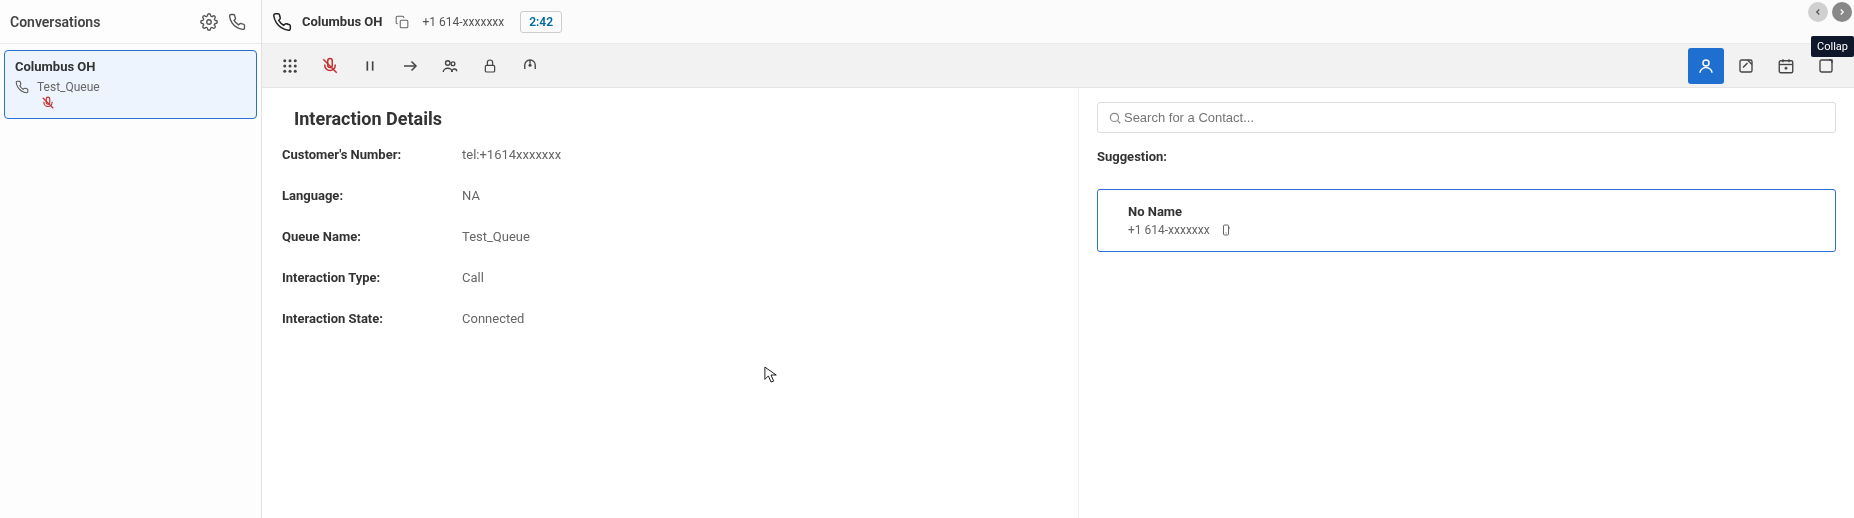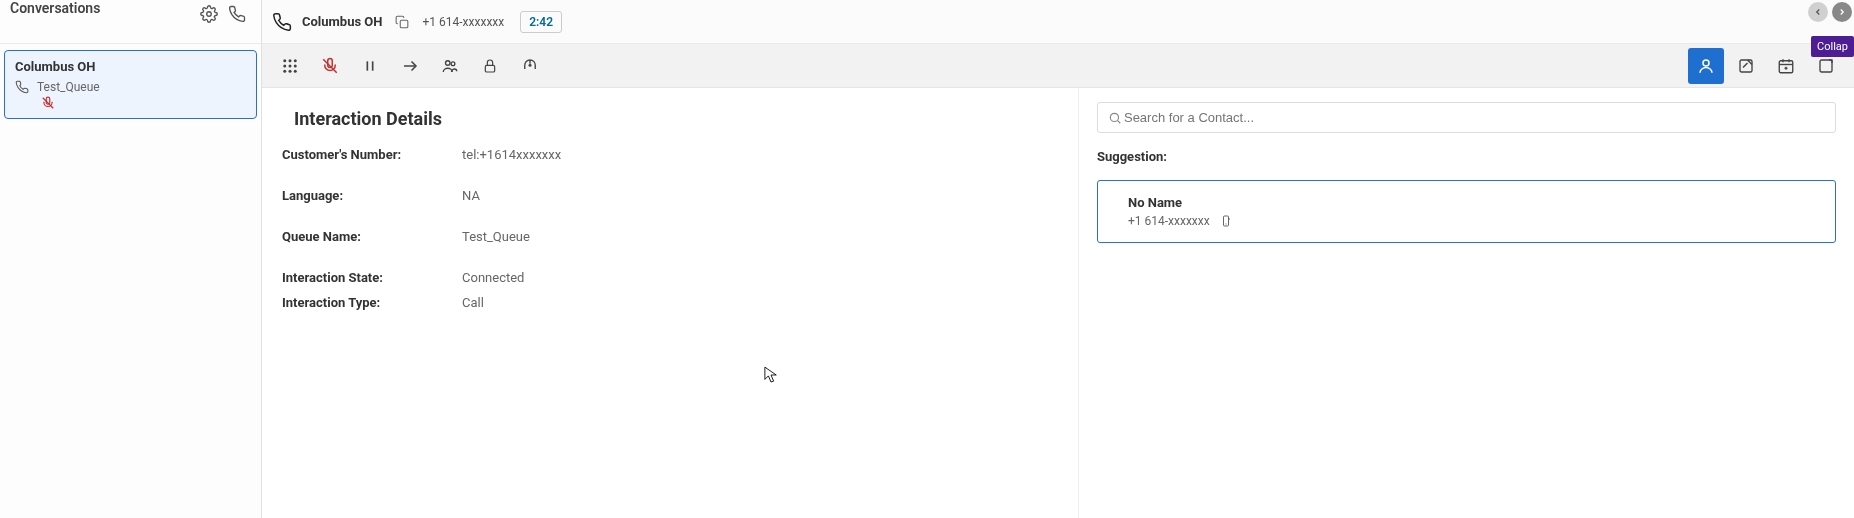--- a/index.html
+++ b/index.html
@@ -22,20 +22,21 @@
   .sidebar {
     width: 262px;
     border-right: 1px solid #e0e0e0;
     background: #fdfdfd;
     display: flex;
     flex-direction: column;
   }
   .sidebar-header {
     height: 44px;
     display: flex;
+    align-items: center;
     padding: 0 10px;
     border-bottom: 1px solid #eaeaea;
   }
   .sidebar-header .title {
     font-weight: 600;
     font-size: 14px;
     color: #444;
     flex: 1;
   }
   .sidebar-header .icon-btn {
@@ -174,21 +175,21 @@
     border: none;
     outline: none;
     flex: 1;
     font-size: 13px;
     color: #333;
     background: transparent;
   }
   .suggestion-label {
     font-weight: 700;
     font-size: 13px;
-    margin-bottom: 16px;
+    margin-bottom: 25px;
   }
   .contact-card {
     border: 1.5px solid #2a6fd6;
     border-radius: 3px;
     padding: 14px 30px;
   }
   .contact-card .name {
     font-weight: 700;
     font-size: 13px;
     margin-bottom: 4px;
@@ -213,21 +214,21 @@
     background: #d0d0d0;
     display:flex; align-items:center; justify-content:center;
     margin: 2px;
     font-size: 11px;
     color: #555;
     cursor: pointer;
   }
   .tooltip-badge {
     position: absolute;
     right: 0; top: 36px;
-    background: #4c1d95;
+    background: #0f172a;
     color: #fff;
     font-size: 11px;
     padding: 4px 6px;
     border-radius: 2px;
     z-index: 6;
   }
   
   svg { display:block; }
   .cursor-arrow {
     position: absolute;
@@ -412,27 +413,27 @@
           <div class="field-value">tel:+1614xxxxxxx</div>
         </div>
         <div class="field-row">
           <div class="field-label">Language:</div>
           <div class="field-value">NA</div>
         </div>
         <div class="field-row">
           <div class="field-label">Queue Name:</div>
           <div class="field-value">Test_Queue</div>
         </div>
+        <div class="field-row">
+          <div class="field-label">Interaction Type:</div>
+          <div class="field-value">Call</div>
+        </div>
         <div class="field-row" style="margin-bottom:10px">
           <div class="field-label">Interaction State:</div>
           <div class="field-value">Connected</div>
-        </div>
-        <div class="field-row">
-          <div class="field-label">Interaction Type:</div>
-          <div class="field-value">Call</div>
         </div>
       </section>
 
       <section class="contact-pane">
         <div class="search-wrap">
           <span>
             <svg width="14" height="14" viewBox="0 0 24 24" fill="none" stroke="#888" stroke-width="2">
               <circle cx="11" cy="11" r="7"></circle>
                 <line x1="21" y1="21" x2="16.65" y2="16.65"></line>
             </svg>

